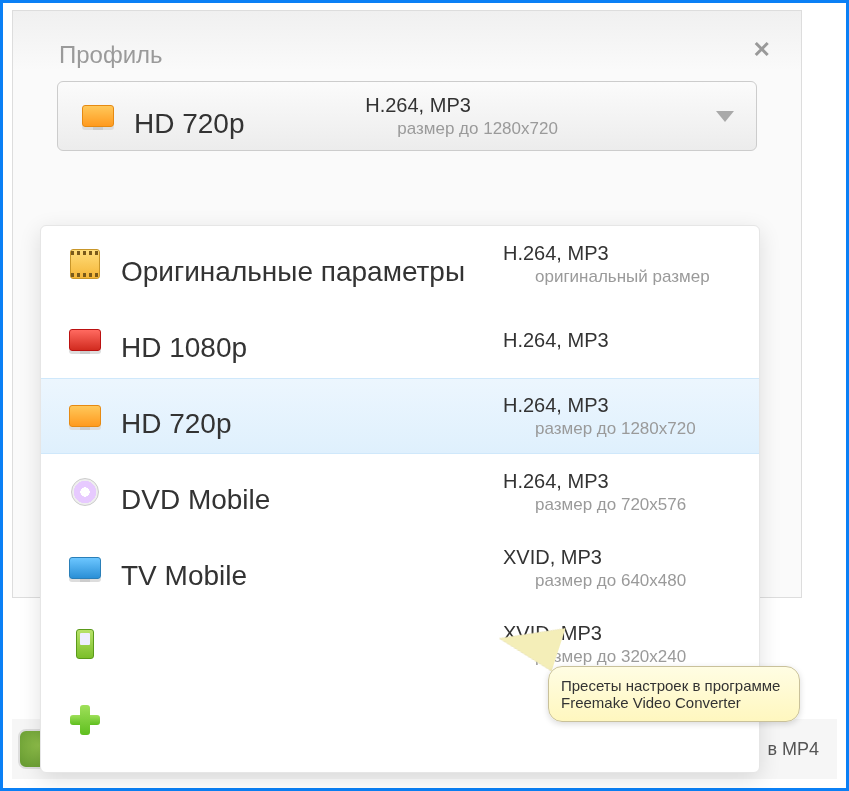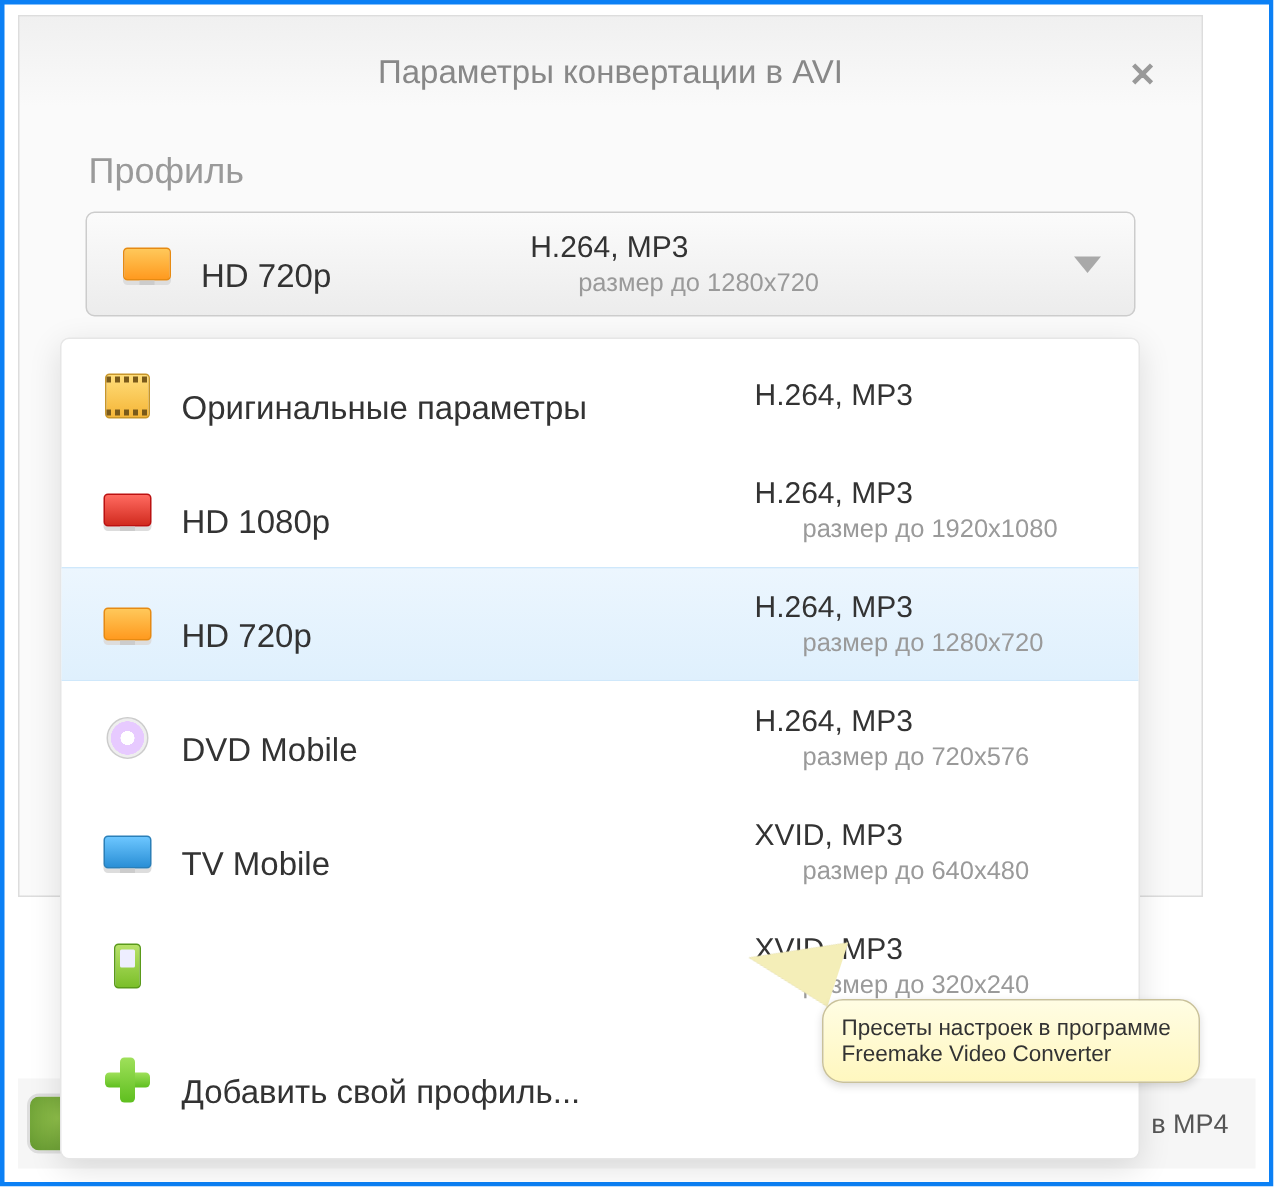--- a/index.html
+++ b/index.html
@@ -28,21 +28,21 @@
     position: absolute; top: 225px; left: 40px; width: 720px; height: 548px;
     background: #fff; border: 1px solid #e6e6e6; border-radius: 6px;
     box-shadow: 0 6px 22px rgba(0,0,0,0.12); z-index: 5;
   }
   .opt {
     display: flex; align-items: center; height: 76px; padding: 0 26px;
     border-bottom: 0; cursor: pointer;
   }
   .opt.selected { background: linear-gradient(#ecf6fe,#dff0fd); border-top: 1px solid #cfe8fb; border-bottom: 1px solid #cfe8fb; }
   .opt .meta { margin-left: auto; width: 230px; }
-  .opt-label { font-size: 22px; color: #333; margin-left: 18px; margin-top: 16px; }
+  .opt-label { font-size: 28px; color: #333; margin-left: 18px; margin-top: 16px; }
   .meta-codec { font-size: 20px; color: #333; }
   .meta-size  { font-size: 17px; color: #9a9a9a; margin-top: 2px; margin-left: 32px; }
 
   .ico { width: 36px; height: 30px; display: flex; align-items: center; justify-content: center; }
   .mon-orange { width: 32px; height: 22px; background: linear-gradient(#ffc85a,#ff9a1f); border: 1px solid #e68a12; border-radius: 3px; box-shadow: 0 3px 0 #ddd; position: relative; }
   .mon-orange::after { content:""; position:absolute; bottom:-4px; left:50%; transform:translateX(-50%); width:10px; height:3px; background:#ccc; }
   .mon-red { width: 32px; height: 22px; background: linear-gradient(#ff6a60,#d12b1f); border: 1px solid #b11; border-radius: 3px; box-shadow: 0 3px 0 #ddd; position:relative; }
   .mon-red::after { content:""; position:absolute; bottom:-4px; left:50%; transform:translateX(-50%); width:10px; height:3px; background:#ccc; }
   .mon-blue { width: 32px; height: 22px; background: linear-gradient(#6cc6ff,#2a8fd6); border: 1px solid #2a7fb8; border-radius: 3px; box-shadow: 0 3px 0 #ddd; position:relative; }
   .mon-blue::after { content:""; position:absolute; bottom:-4px; left:50%; transform:translateX(-50%); width:10px; height:3px; background:#ccc; }
@@ -79,21 +79,20 @@
 
 <div class="bg-strip">
   <div style="display:flex;align-items:center;gap:8px">
     <div class="bg-left-icon"></div>
     <span>MV</span>
   </div>
   <span>в MP4</span>
 </div>
 
 <div class="dialog">
-  <div class="dialog-title">Параметры конвертации в AVI</div>
   <div class="close-x">✕</div>
 
   <div class="section-label">Профиль</div>
 
   <div class="select-box">
     <div class="ico">
         <div class="mon-orange"></div>
       </div>
     <div class="opt-label">HD 720p</div>
     <div class="meta" style="margin-left:auto;width:230px">
@@ -105,30 +104,30 @@
 </div>
 
 <div class="dropdown">
   <div class="opt">
     <div class="ico">
         <div class="film-strip"></div>
       </div>
     <div class="opt-label">Оригинальные параметры</div>
     <div class="meta">
         <div class="meta-codec">H.264, MP3</div>
+        <div class="meta-size">оригинальный размер</div>
       </div>
   </div>
   <div class="opt">
     <div class="ico">
         <div class="mon-red"></div>
       </div>
     <div class="opt-label">HD 1080p</div>
     <div class="meta">
         <div class="meta-codec">H.264, MP3</div>
-        <div class="meta-size">размер до 1920x1080</div>
       </div>
   </div>
   <div class="opt selected">
     <div class="ico">
         <div class="mon-orange"></div>
       </div>
     <div class="opt-label">HD 720p</div>
     <div class="meta">
         <div class="meta-codec">H.264, MP3</div>
         <div class="meta-size">размер до 1280x720</div>
@@ -160,19 +159,18 @@
       </div>
     <div class="meta">
         <div class="meta-codec">XVID, MP3</div>
         <div class="meta-size">размер до 320x240</div>
       </div>
   </div>
   <div class="opt">
     <div class="ico">
         <div class="plus"></div>
       </div>
-    <div class="opt-label">Добавить свой профиль...</div>
     <div class="meta"></div>
   </div>
 </div>
 
 <div class="callout-arrow"></div>
 <div class="callout">Пресеты настроек в программе Freemake Video Converter</div>
 
 </body></html>

